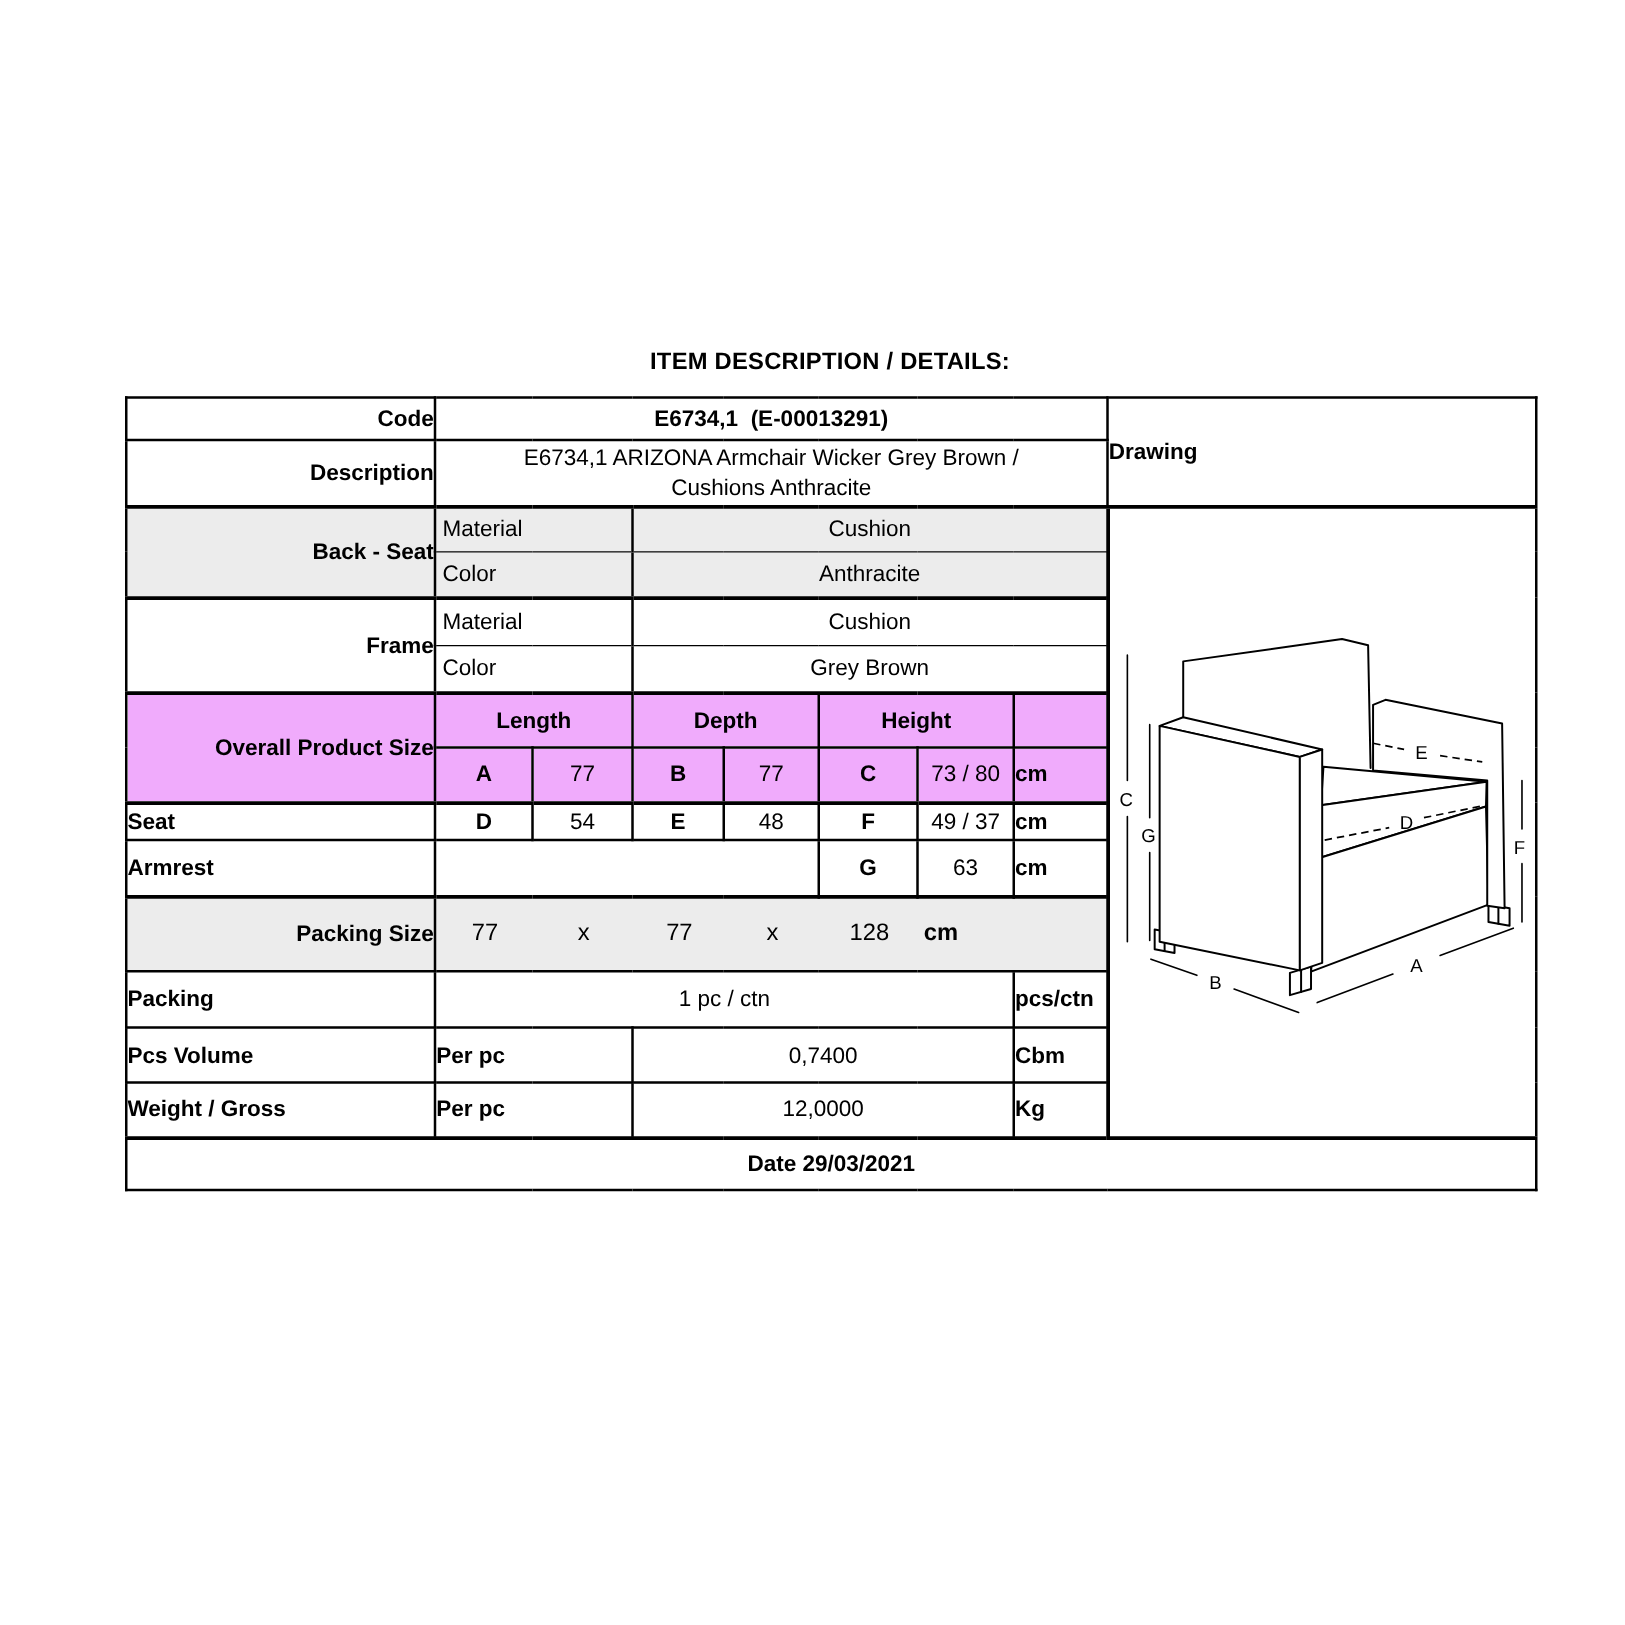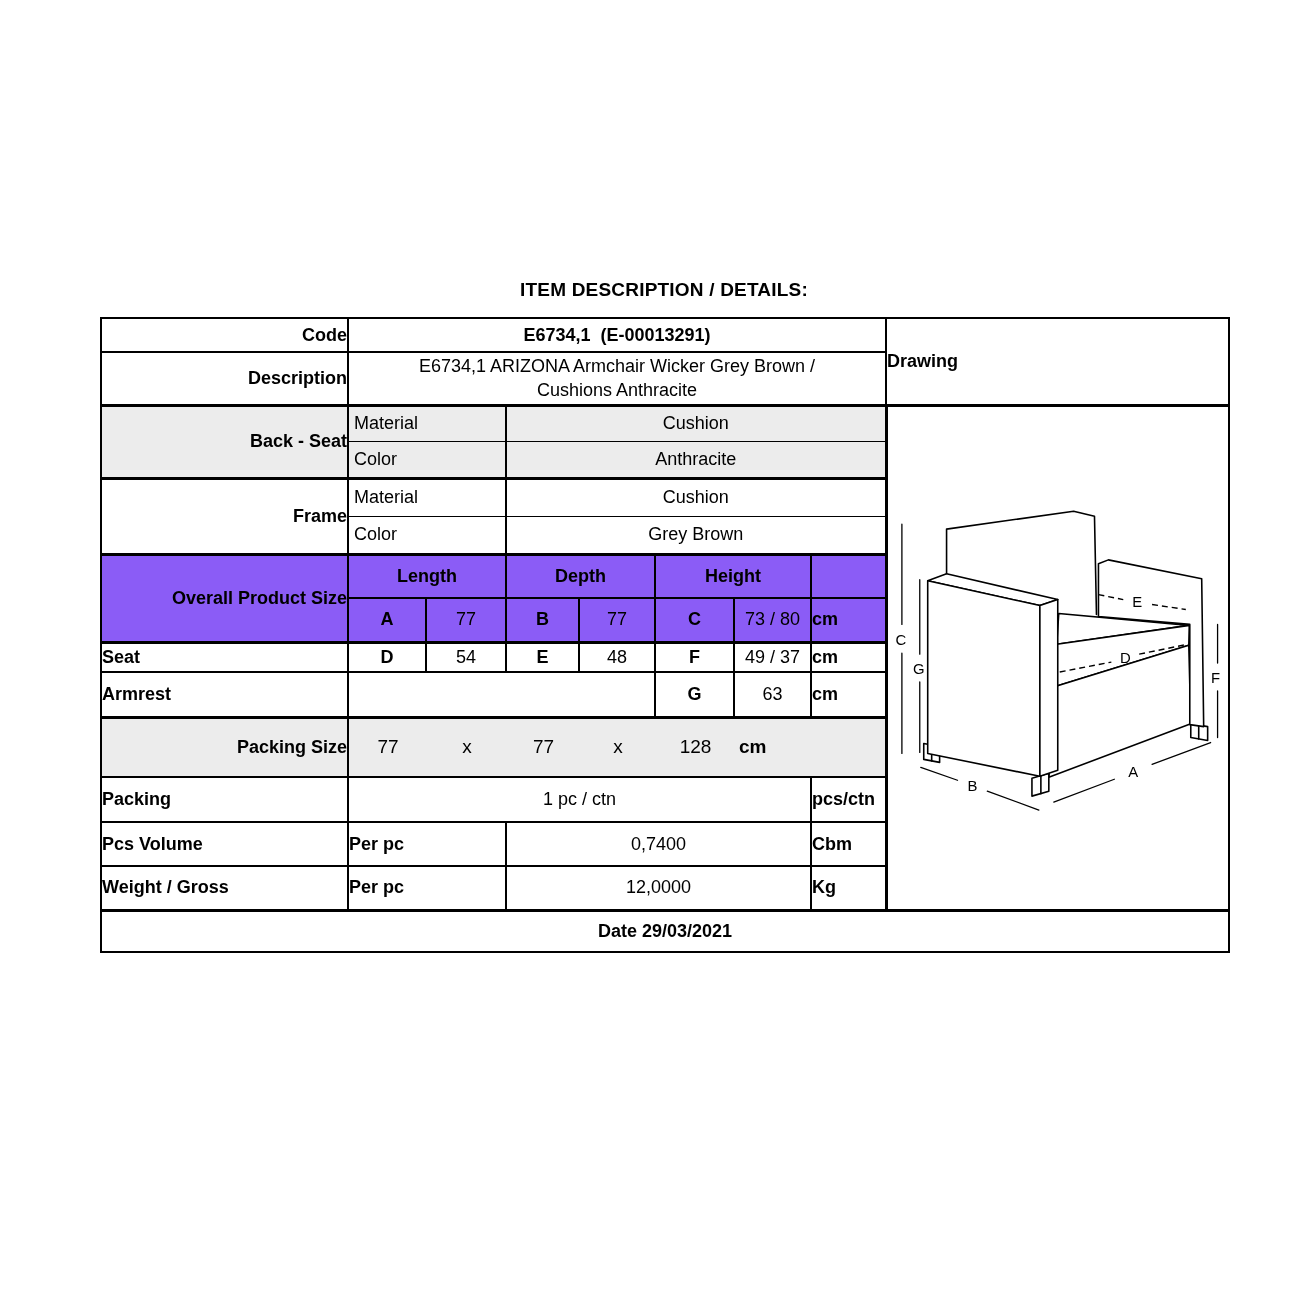--- a/index.html
+++ b/index.html
@@ -26,21 +26,21 @@
   .small { font-size:15px; }
   .center { text-align:center; }
   .bold19 { font-weight:bold; font-size:19px; }
   .reg19 { font-weight:normal; font-size:19px; }
   .reg18 { font-weight:normal; font-size:18px; }
   .unit { font-weight:bold; font-size:15px; text-align:left; padding-left:3px; }
   .perpc { font-weight:bold; font-size:15px; }
   .prewrap { white-space:pre-wrap;margin-top:48px; }
 
   .gray { background:#ECECEC; }
-  .yellow { background:#8b5cf6; }
+  .yellow { background:#f0abfc; }
 
   .desc { max-width:440px; margin:0 auto; line-height:1.35; text-align:center; }
 
   
   .pack-flex { display:flex; align-items:center; width:100%; }
   .pack-flex .pf { text-align:center; font-size:19px; }
   .pf-x { font-size:17px; }
   .pf-unit { text-align:left !important; font-weight:bold; font-size:15px; padding-left:4px; }
 
   .drawing-cell { position:relative; vertical-align:top; }

